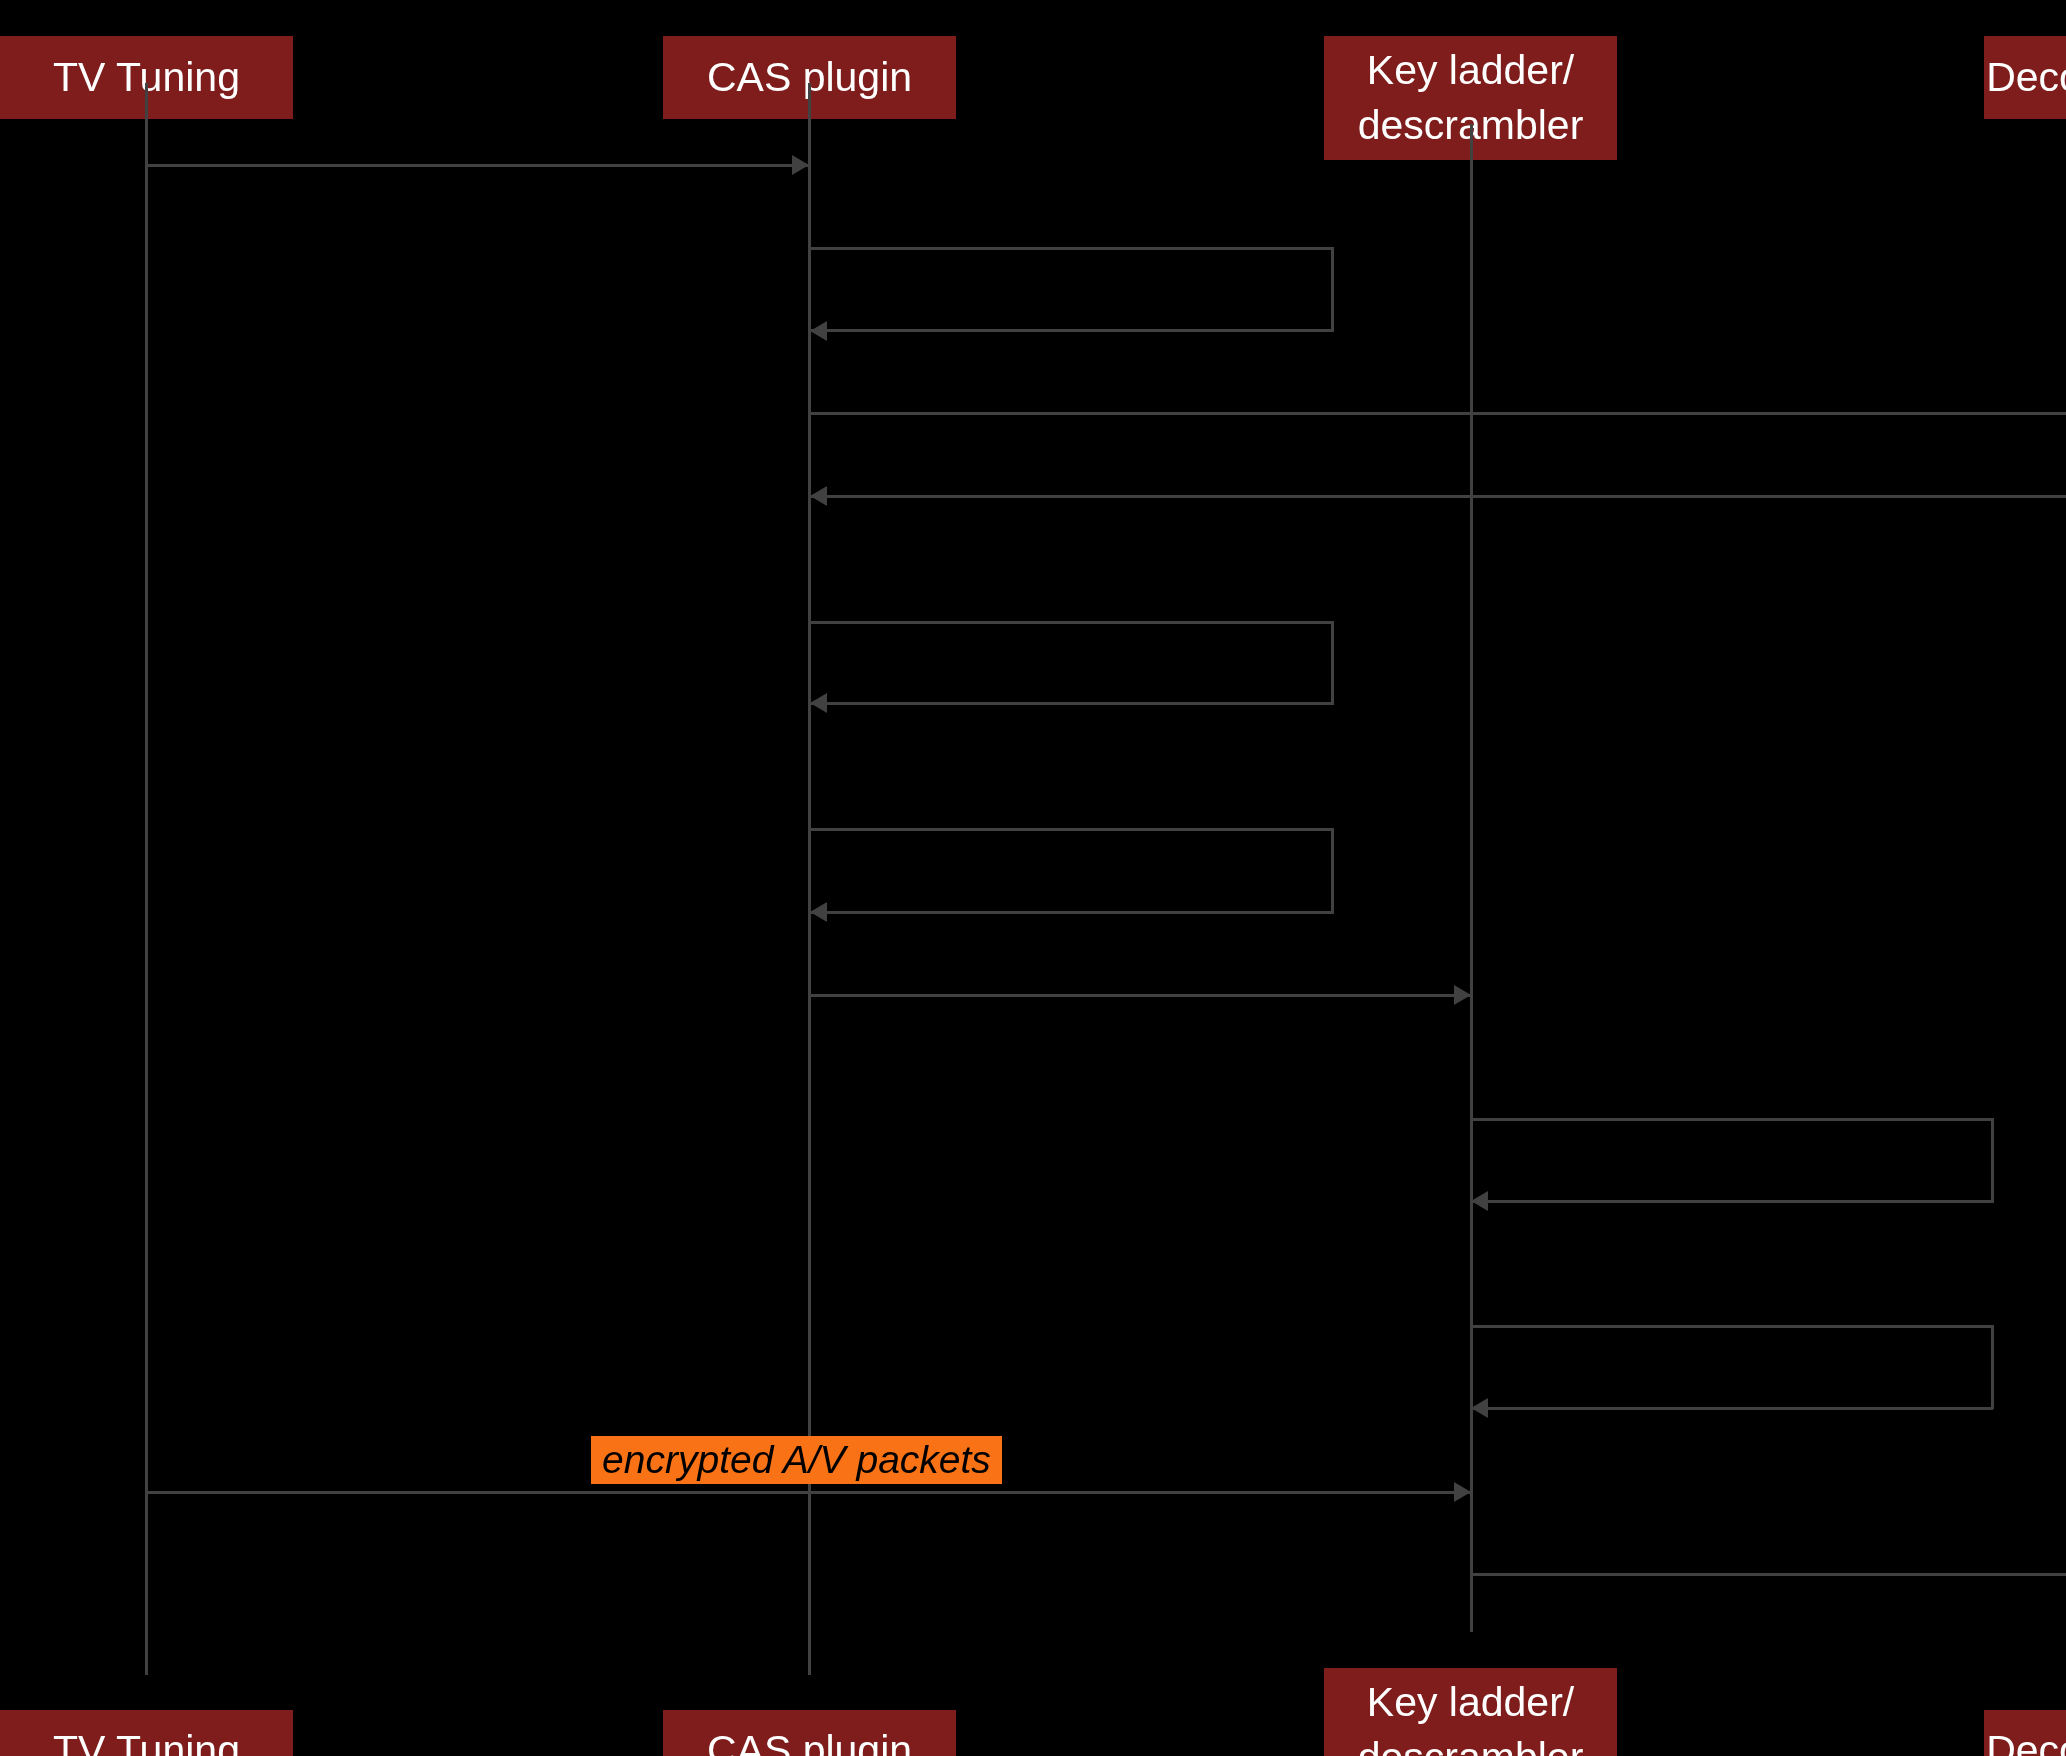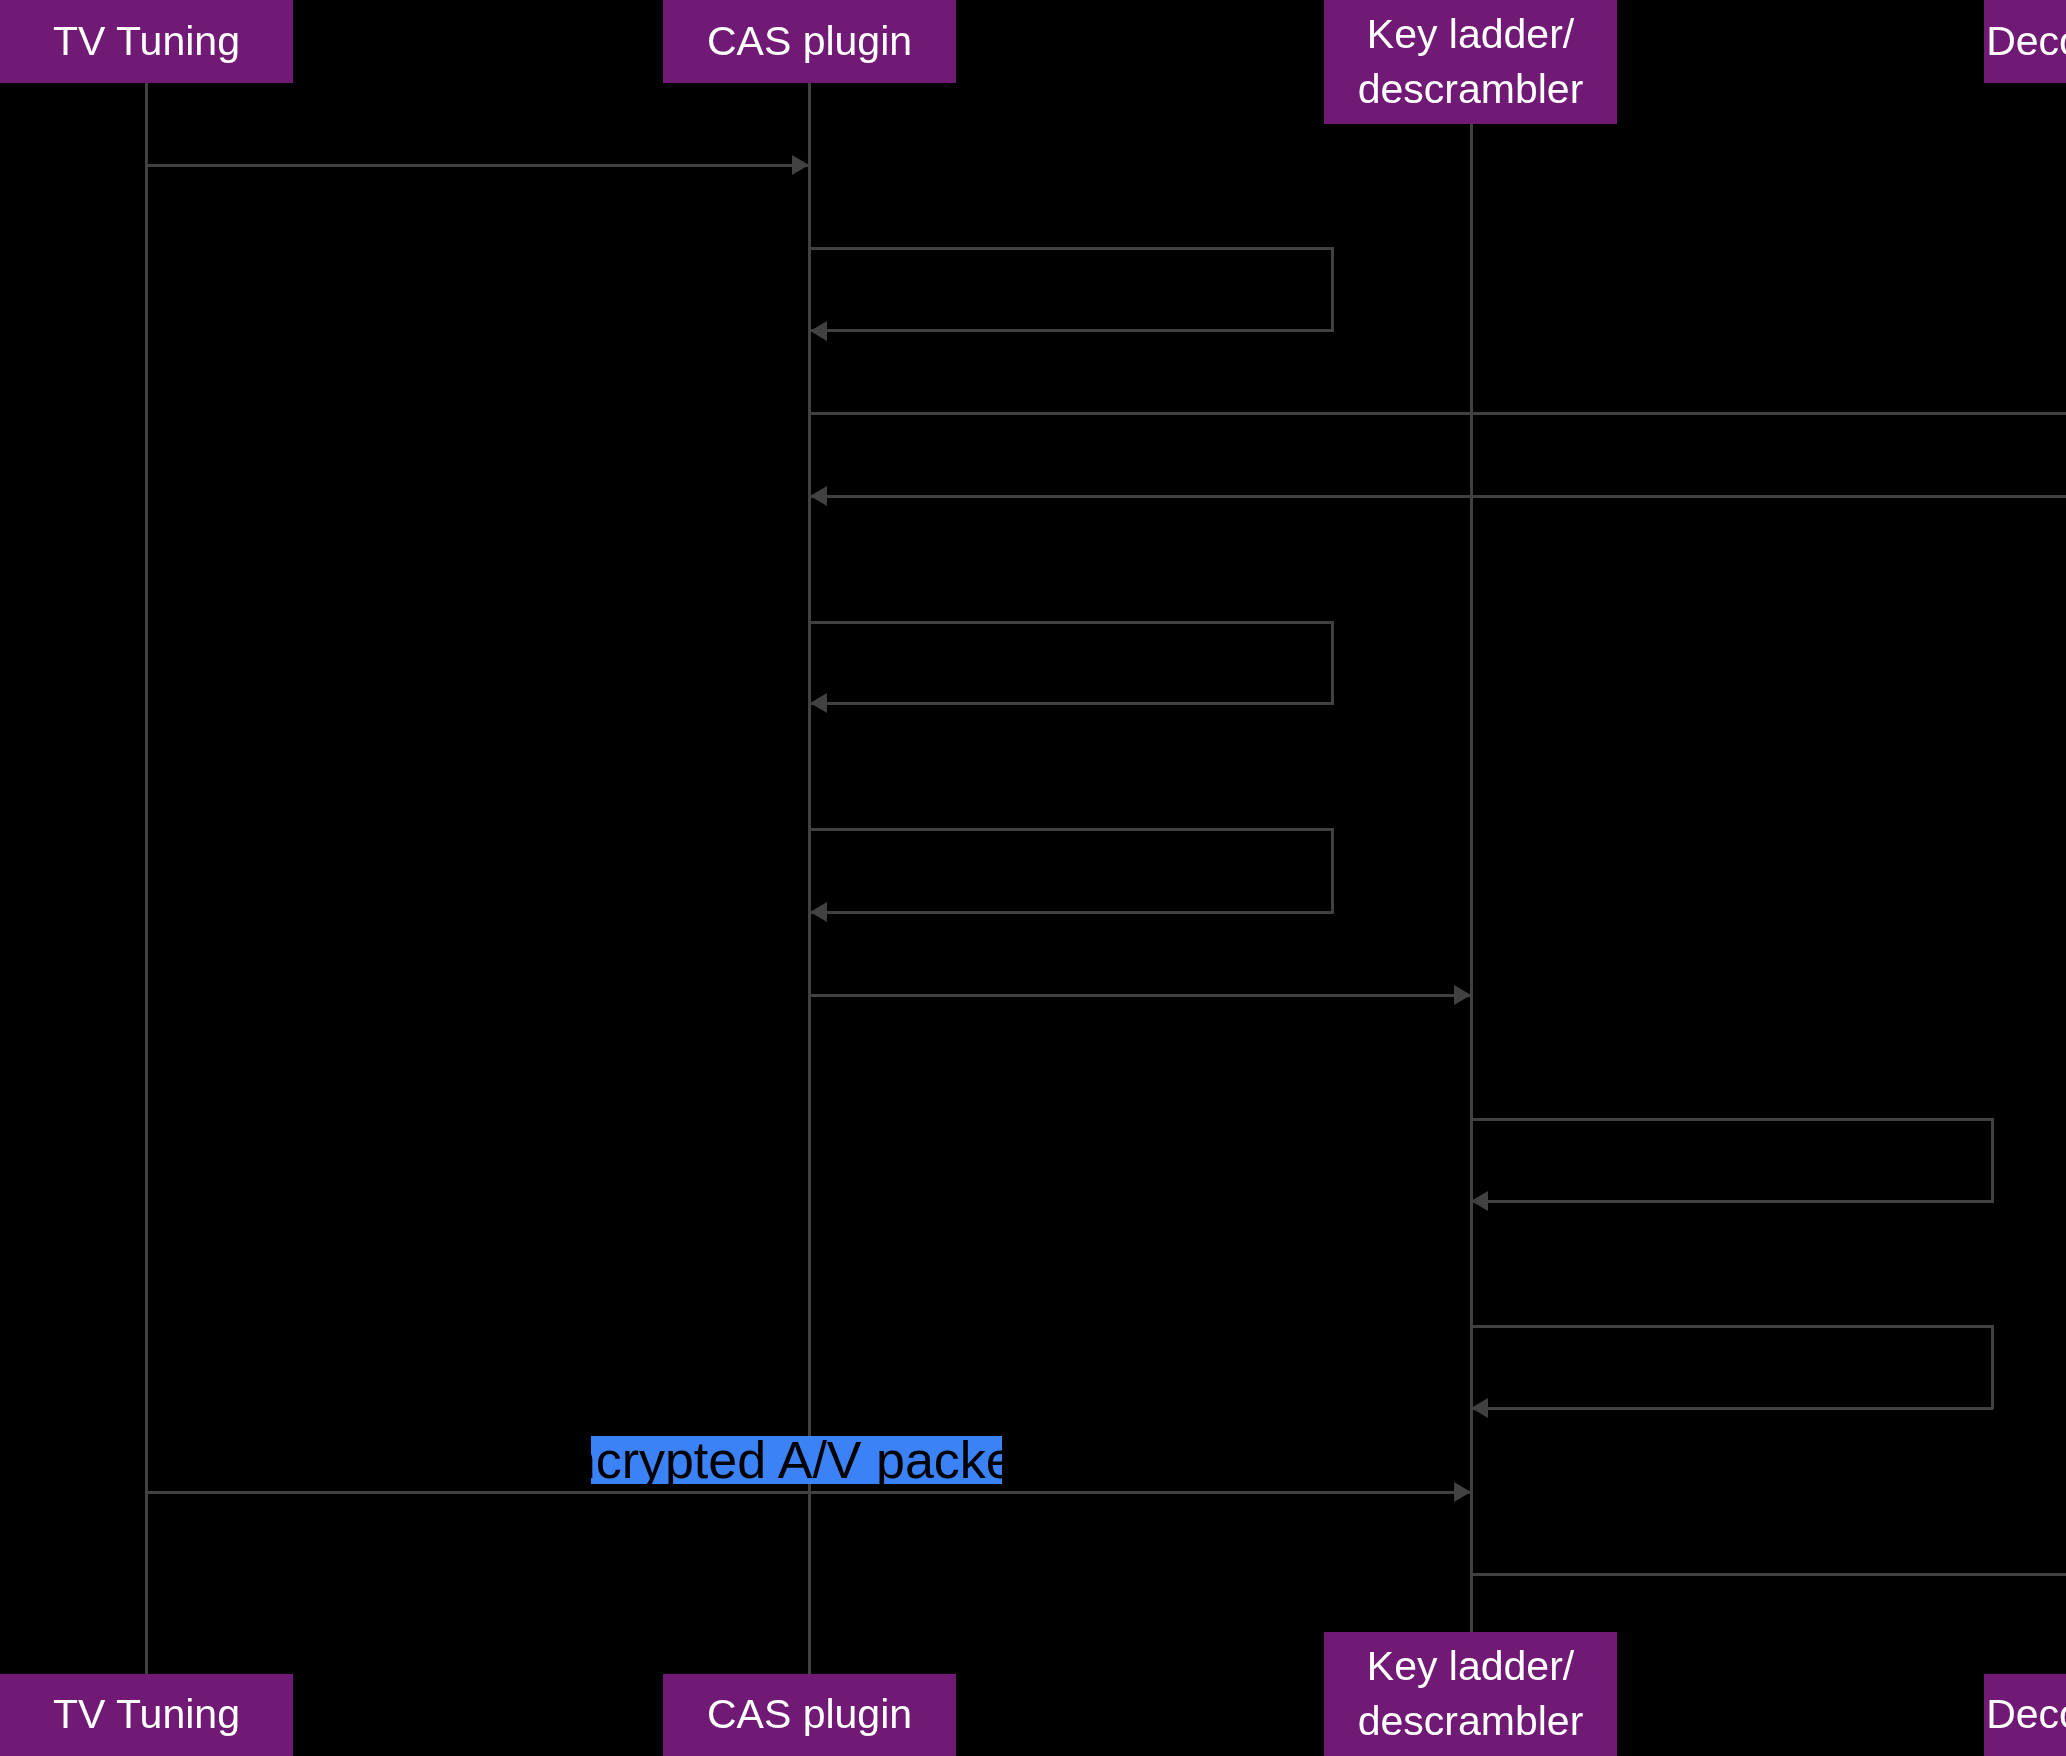--- a/index.html
+++ b/index.html
@@ -1,29 +1,29 @@
 <!DOCTYPE html>
 <html style="font-size:6.6px"><head>
 <meta charset="utf-8">
 <style>
   html,body{margin:0;padding:0;background:#000;}
   #stage{position:relative;width:2662px;height:1756px;background:#000;overflow:hidden;
          font-family:"Liberation Sans",sans-serif;}
-  .actor{position:absolute;background:#701a75;color:#fff;display:flex;align-items:center;
+  .actor{position:absolute;background:#7f1d1d;color:#fff;display:flex;align-items:center;
          justify-content:center;text-align:center;font-size:41px;line-height:1.35;
-         white-space:pre-line;}
+         white-space:pre-line;margin-top:36px;}
   .lifeline{position:absolute;width:2.9px;background:#414141;}
   .hline{position:absolute;height:2.9px;background:#414141;}
   .vline{position:absolute;width:2.9px;background:#414141;}
   .ah-r{position:absolute;width:0;height:0;border-top:10px solid transparent;
         border-bottom:10px solid transparent;border-left:17.4px solid #414141;}
   .ah-l{position:absolute;width:0;height:0;border-top:10px solid transparent;
         border-bottom:10px solid transparent;border-right:17.4px solid #414141;}
-  .msg-label{position:absolute;background:#3b82f6;color:#000;display:flex;align-items:center;
-        justify-content:center;font-size:52px;white-space:nowrap;}
+  .msg-label{position:absolute;background:#f97316;color:#000;display:flex;align-items:center;
+        justify-content:center;font-size:39px;white-space:nowrap;font-style:italic;}
 </style>
 </head>
 <body>
 
 <div id="stage">
 
   <div class="actor" style="left:0;top:0;width:293px;height:83px;">TV Tuning</div>
   <div class="actor" style="left:663px;top:0;width:293px;height:83px;">CAS plugin</div>
   <div class="actor" style="left:1324px;top:0;width:293px;height:124px;">Key ladder/
 descrambler</div>

